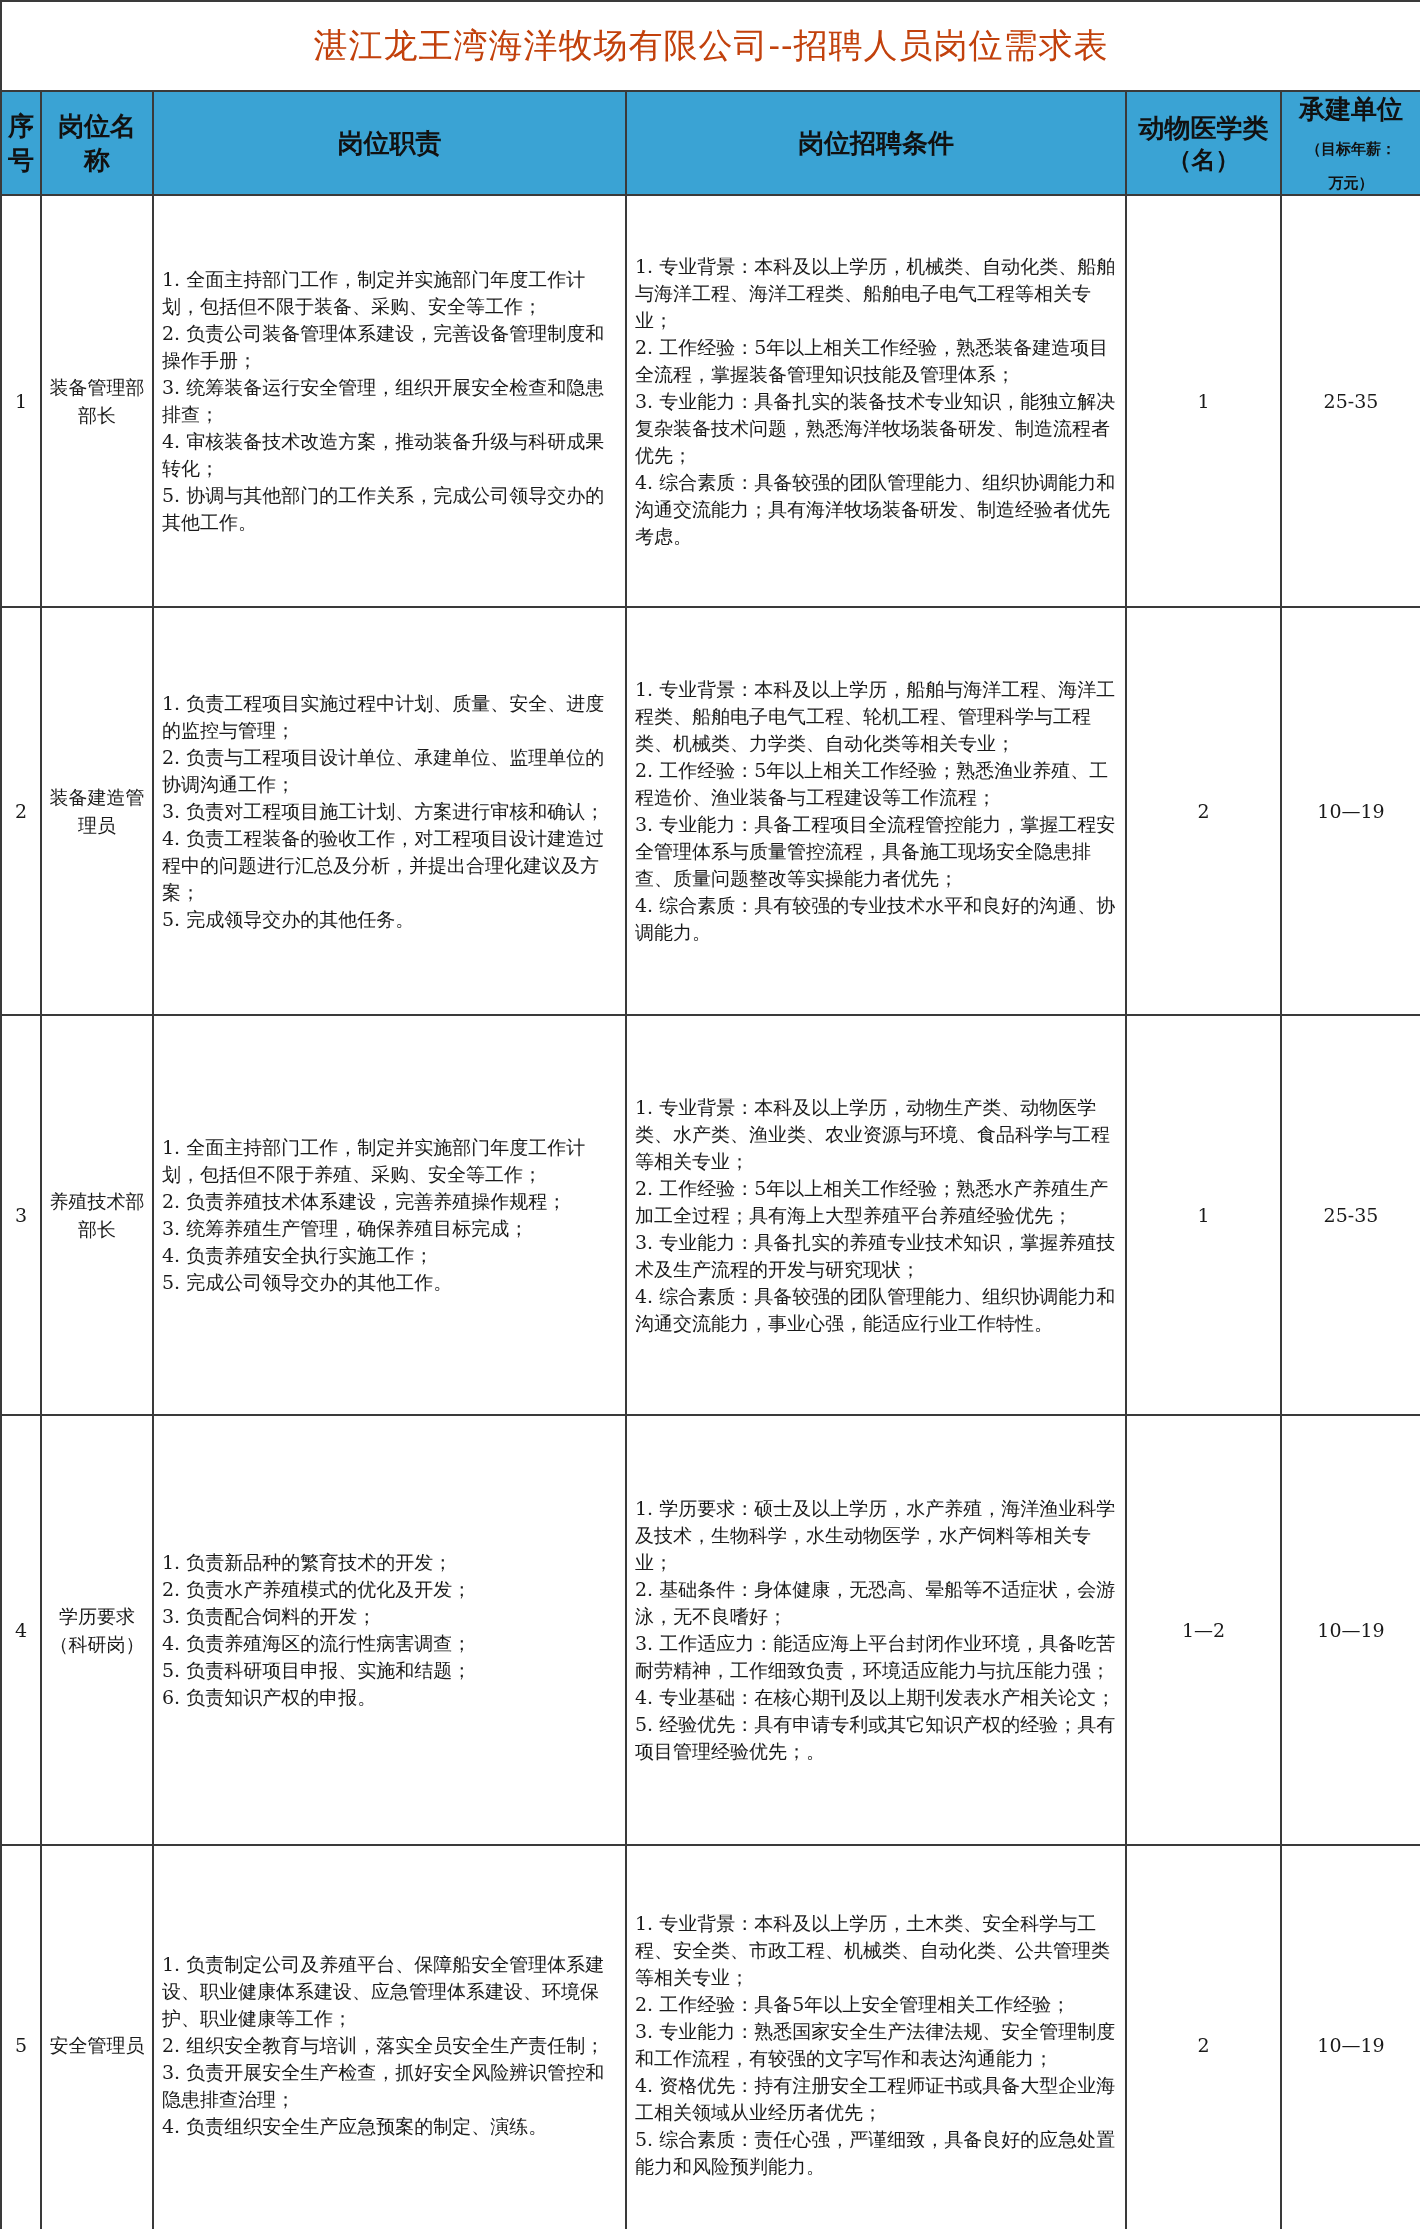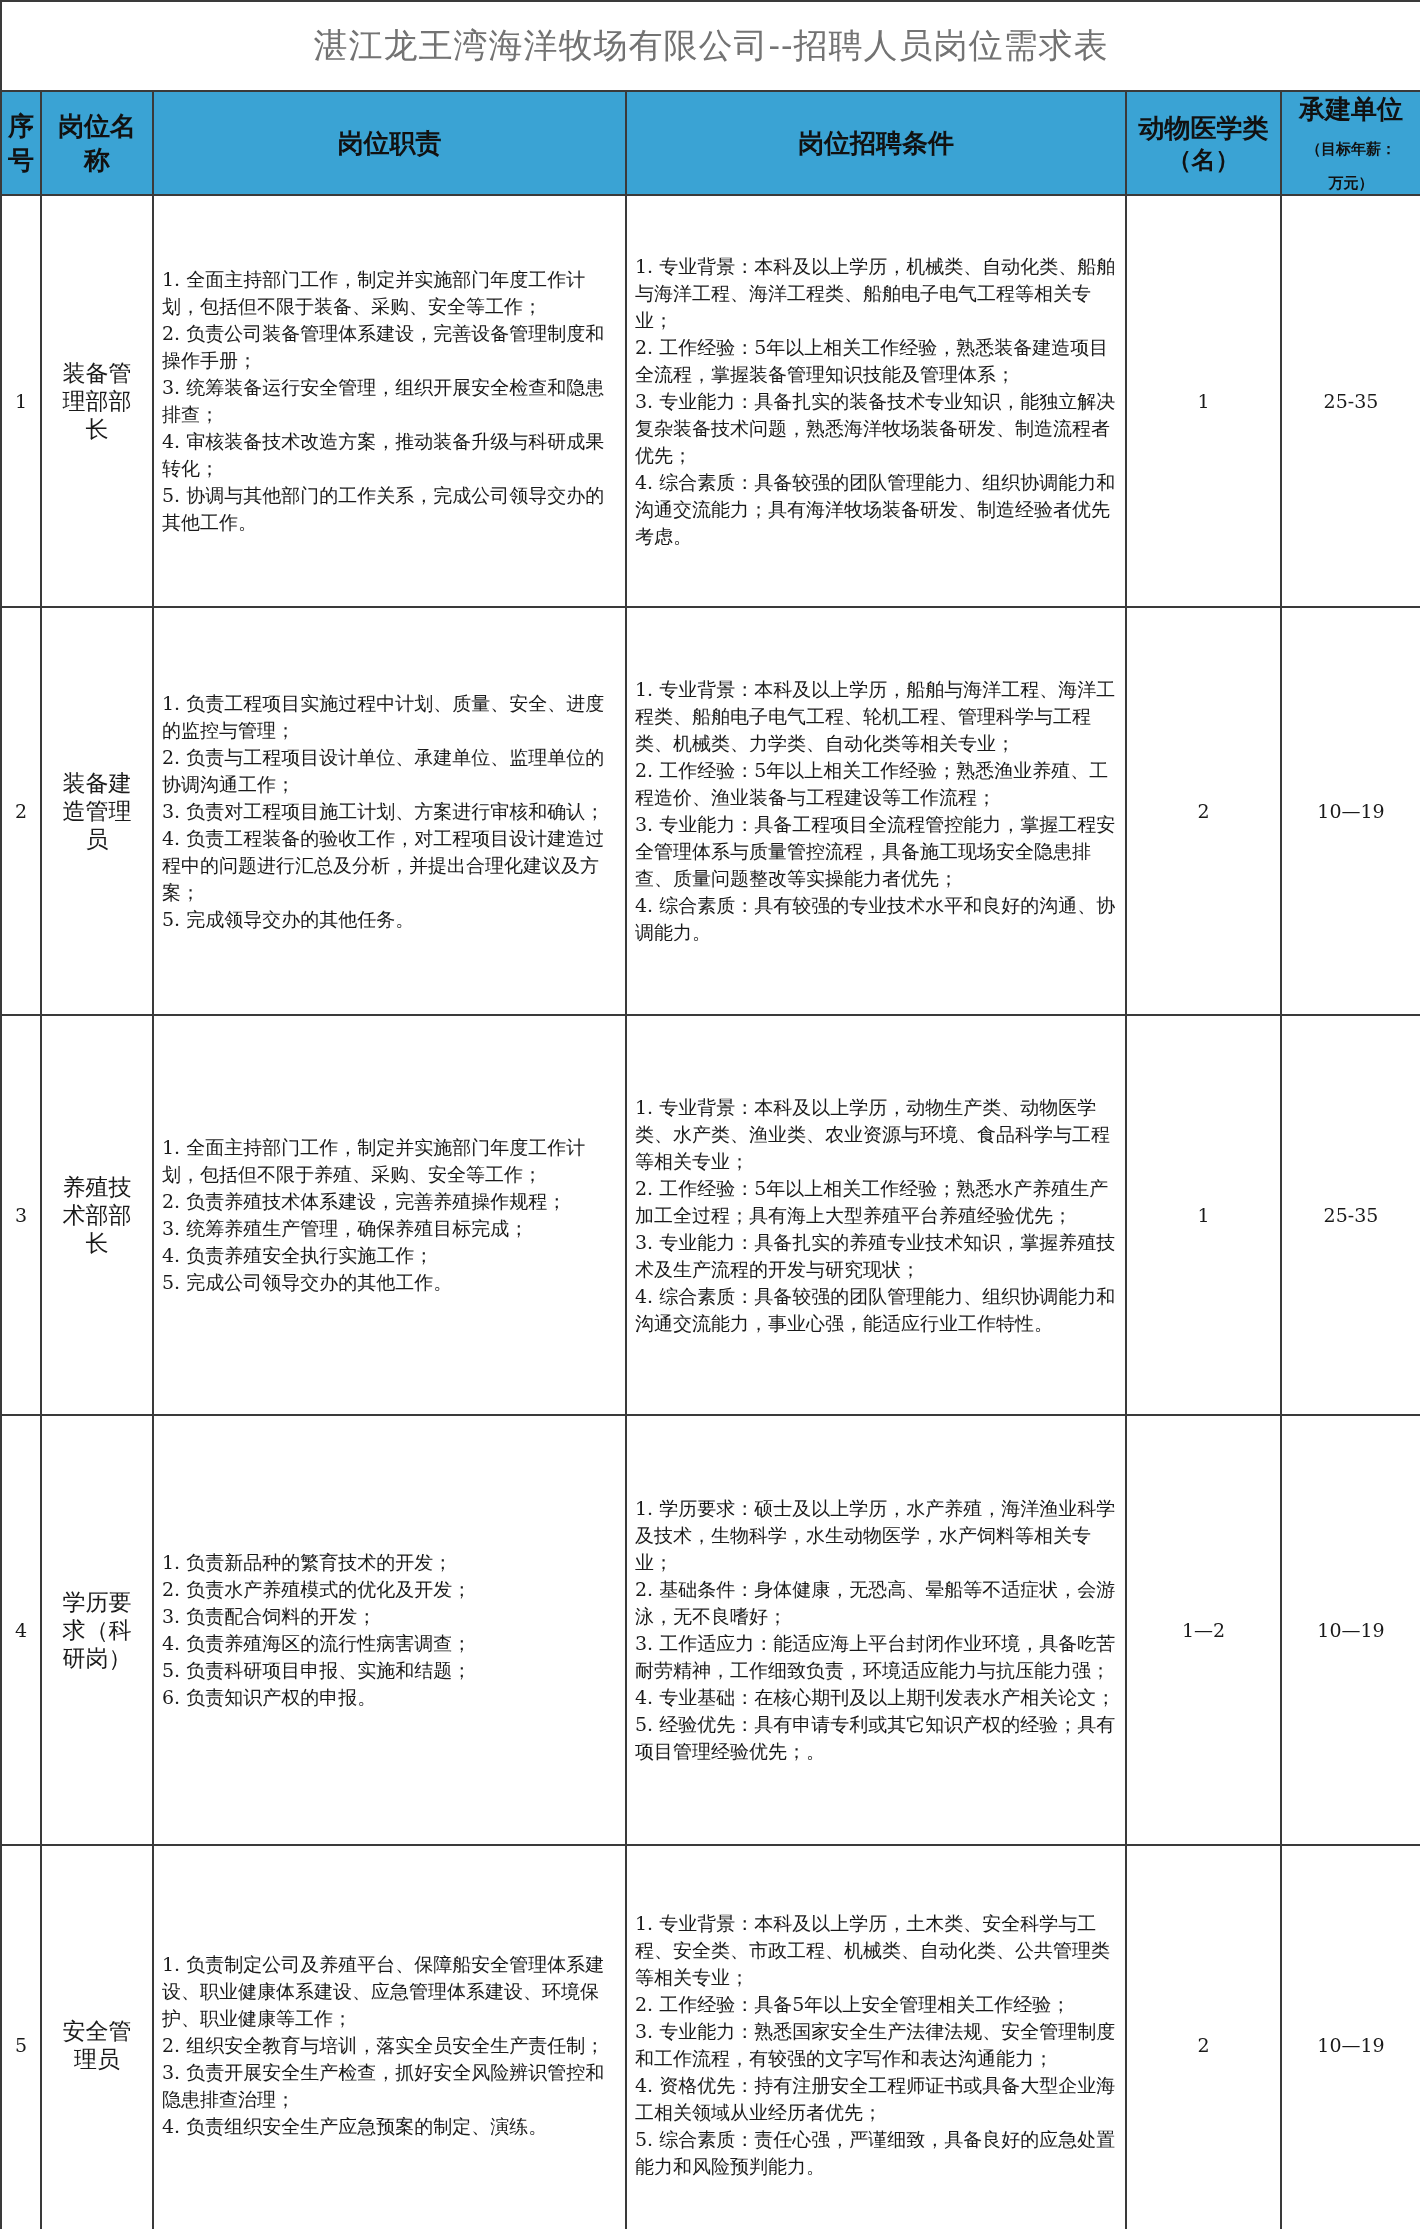--- a/index.html
+++ b/index.html
@@ -29,42 +29,42 @@
       border: 2px solid #3a3a3a;
       padding: 0;
       vertical-align: middle;
     }
     .title-cell {
       height: 88px;
       text-align: center;
       font-size: 34px;
       font-weight: normal;
       letter-spacing: 1px;
-      color: #737373;
+      color: #c2410c;
       background: #ffffff;
     }
     .hdr {
       background: #3aa3d4;
       height: 96px;
       text-align: center;
       font-weight: bold;
       color: #111;
     }
     .hdr .big { font-size: 26px; line-height: 34px; display: block; }
     .hdr .mid { font-size: 24px; line-height: 30px; display: block; }
     .hdr .small { font-size: 15px; line-height: 22px; display: block; font-weight: bold; margin-top: 12px; }
     .hdr.seq .big { font-size: 26px; line-height: 34px; }
     .cell-num, .cell-name, .cell-count, .cell-salary {
       text-align: center;
       font-size: 19px;
       line-height: 28px;
     }
     .cell-name {
-      padding: 0 11px !important;
-      font-size: 23px;
+      padding: 0 2px !important;
+      font-size: 19px;
     }
     .cell-text {
       padding: 0 8px !important;
       font-size: 19px;
       line-height: 27px;
       text-align: left;
       white-space: pre-wrap;
       word-break: break-all;
     }
     .row1 { height: 412px; }

